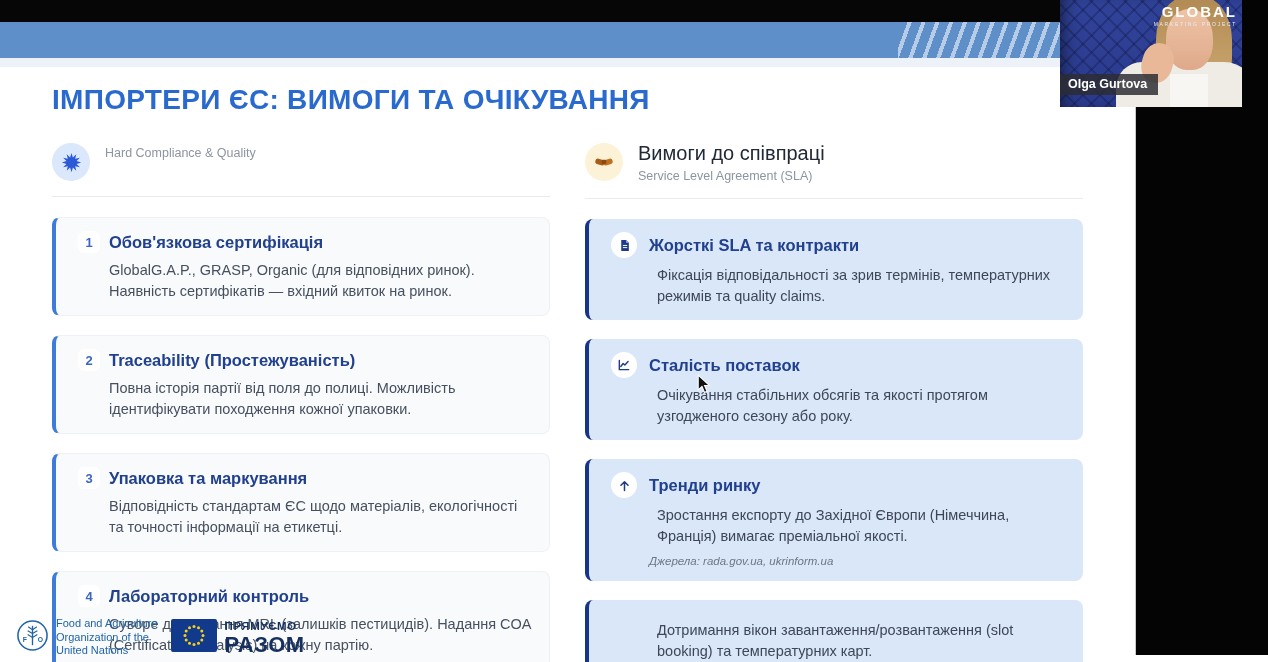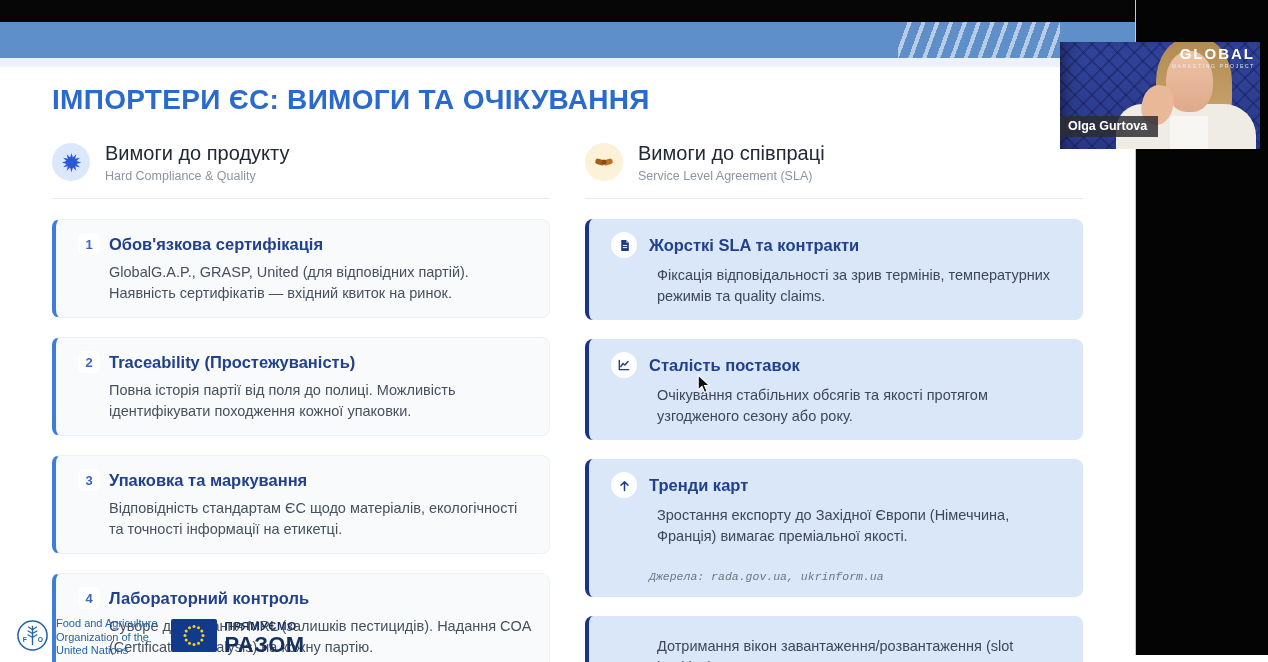--- a/index.html
+++ b/index.html
@@ -34,38 +34,38 @@
   .card { border-radius:8px; padding:13px 16px 14px 22px; }
   .card-l { background:#f8fafc; border:1px solid #eef1f5; border-left:4px solid #3d7cd8; }
   .card-r { background:#d9e7f8; border-left:4px solid #17338a; }
   .card-head { display:flex; align-items:center; }
   .num-chip { width:22px; height:22px; border-radius:6px; background:#fff; color:#3b66c4; font-size:13px; font-weight:bold;
               display:flex; align-items:center; justify-content:center; flex:none; margin-right:9px; }
   .icon-chip { width:26px; height:26px; border-radius:50%; background:#fff; display:flex; align-items:center; justify-content:center; flex:none; margin-right:12px; }
   .card-title { font-size:16.5px; font-weight:bold; color:#21408d; }
   .card-body { margin:7px 0 0 31px; font-size:14.5px; line-height:1.42; color:#47505f; }
   .card-r .card-body { margin-left:46px; color:#3d4757; }
-  .card-source { margin:24px 0 0 38px; font-size:11.5px; font-style:italic; color:#6e7683;font-family:Liberation Mono, monospace; }
+  .card-source { margin:9px 0 0 38px; font-size:11.5px; font-style:italic; color:#6e7683; }
 
   
   .footer { position:absolute; left:16px; bottom:4px; display:flex; align-items:center; gap:13px; }
   .fao { display:flex; align-items:center; gap:7px; }
   .fao-text { font-size:11px; line-height:1.25; color:#2264a8; white-space:pre-line; font-weight:normal; }
   .eu { display:flex; align-items:flex-end; gap:8px; }
   .eu-words { line-height:1; color:#15305e; }
   .eu-top { font-size:11.5px; font-weight:bold; letter-spacing:.6px; }
   .eu-bottom { font-size:22px; font-weight:bold; letter-spacing:.5px; margin-top:1px; }
 
   
-  .webcam { position:absolute; left:1060px; top:0; width:200px; height:107px; overflow:hidden;
+  .webcam { position:absolute; left:1060px; top:0; width:182px; height:107px; overflow:hidden;
             background:
               repeating-linear-gradient(45deg, rgba(10,18,60,.28) 0 2px, transparent 2px 12px),
               repeating-linear-gradient(-45deg, rgba(10,18,60,.28) 0 2px, transparent 2px 12px),
               linear-gradient(180deg,#31439a,#2a3a8c);
-            box-shadow:inset 12px 0 18px -10px rgba(0,0,0,.6);margin-top:42px; }
+            box-shadow:inset 12px 0 18px -10px rgba(0,0,0,.6); }
   .gmp-logo { position:absolute; top:3px; right:5px; text-align:right; color:#fff; z-index:3; }
   .gmp1 { font-size:15px; font-weight:bold; letter-spacing:2px; }
   .gmp2 { font-size:5px; letter-spacing:1.7px; margin-top:1px; color:#e8ecf7; }
   .hair   { position:absolute; left:96px; top:-4px; width:76px; height:104px; background:linear-gradient(180deg,#b08a52,#d0ab74); border-radius:42% 42% 40% 40%; }
   .blazer { position:absolute; left:56px; top:62px; width:140px; height:52px; background:#efece6; border-radius:26px 32px 0 0; }
   .shirt  { position:absolute; left:110px; top:74px; width:38px; height:33px; background:#f8f6f2; }
   .face   { position:absolute; left:106px; top:9px; width:47px; height:61px; background:linear-gradient(180deg,#eec3a5,#dfa98b); border-radius:48% 48% 44% 44%; }
   .hand   { position:absolute; left:82px; top:43px; width:31px; height:40px; background:#e9b899; border-radius:46%; transform:rotate(16deg); }
   .name-badge { position:absolute; left:0; bottom:12px; z-index:3; background:rgba(44,44,50,.84); color:#fff;
                 font-size:12.5px; font-weight:bold; padding:3px 11px 4px 8px; }
@@ -88,31 +88,30 @@
 
     <div class="col col-left">
       <div class="col-header">
         <div class="col-icon blue">
           <svg width="21" height="21" viewBox="0 0 24 24">
               <polygon fill="#2c59d6" points="23,12 17.8,13.6 21.5,17.5 16.2,16.2 17.5,21.5 13.6,17.8 12,23 10.4,17.8 6.5,21.5 7.8,16.2 2.5,17.5 6.2,13.6 1,12 6.2,10.4 2.5,6.5 7.8,7.8 6.5,2.5 10.4,6.2 12,1 13.6,6.2 17.5,2.5 16.2,7.8 21.5,6.5 17.8,10.4"></polygon>
               <circle cx="12" cy="12" r="4.6" fill="#2c59d6"></circle>
             </svg>
         </div>
         <div>
-          <div class="col-title">Вимоги до продукту</div>
           <div class="col-sub">Hard Compliance &amp; Quality</div>
         </div>
       </div>
       <div class="cards">
         <div class="card card-l">
           <div class="card-head">
             <span class="num-chip">1</span>
             <span class="card-title">Обов'язкова сертифікація</span>
           </div>
-          <div class="card-body">GlobalG.A.P., GRASP, United (для відповідних партій). Наявність сертифікатів — вхідний квиток на ринок.</div>
+          <div class="card-body">GlobalG.A.P., GRASP, Organic (для відповідних ринок). Наявність сертифікатів — вхідний квиток на ринок.</div>
         </div>
         <div class="card card-l">
           <div class="card-head">
             <span class="num-chip">2</span>
             <span class="card-title">Traceability (Простежуваність)</span>
           </div>
           <div class="card-body">Повна історія партії від поля до полиці. Можливість ідентифікувати походження кожної упаковки.</div>
         </div>
         <div class="card card-l">
           <div class="card-head">
@@ -172,21 +171,21 @@
           </div>
           <div class="card-body">Очікування стабільних обсягів та якості протягом узгодженого сезону або року.</div>
         </div>
         <div class="card card-r">
           <div class="card-head">
             <span class="icon-chip">
               <svg width="13" height="13" viewBox="0 0 24 24" fill="none">
                   <path d="M12 21V5M5.5 11.5L12 5l6.5 6.5" stroke="#1e3a8a" stroke-width="2.8" stroke-linecap="round" stroke-linejoin="round"></path>
                 </svg>
             </span>
-            <span class="card-title">Тренди карт</span>
+            <span class="card-title">Тренди ринку</span>
           </div>
           <div class="card-body">Зростання експорту до Західної Європи (Німеччина, Франція) вимагає преміальної якості.</div>
           <div class="card-source">Джерела: rada.gov.ua, ukrinform.ua</div>
         </div>
         <div class="card card-r">
           <div class="card-body">Дотримання вікон завантаження/розвантаження (slot booking) та температурних карт.</div>
         </div>
       </div>
     </div>
 

